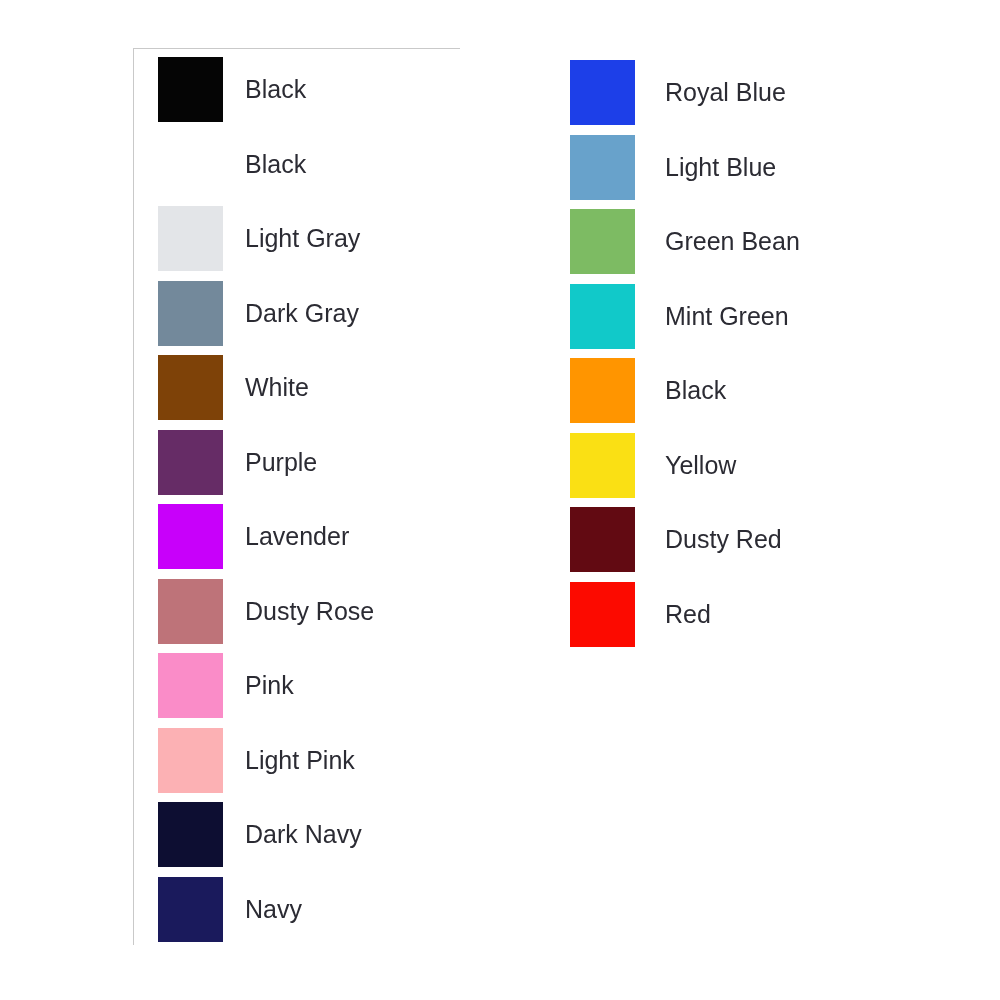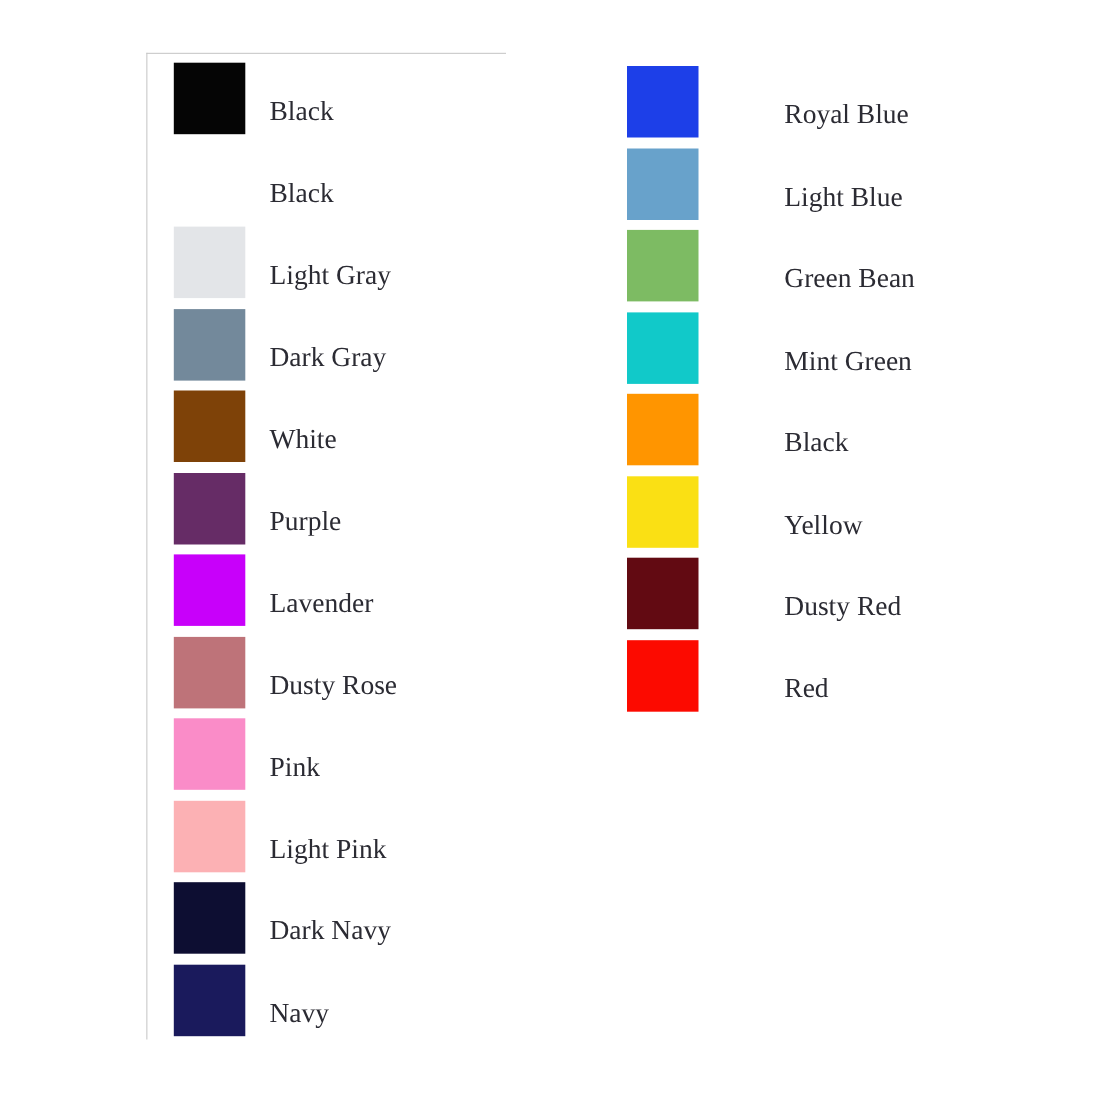--- a/index.html
+++ b/index.html
@@ -52,30 +52,30 @@
   .swatch-chip {
     position: absolute;
     left: 0;
     top: 0;
     width: 65px;
     height: 65px;
   }
 
   .swatch-label {
     position: absolute;
-    top: 12px;
+    top: 0;
     height: 65px;
     line-height: 65px;
     white-space: nowrap;
     color: #2b2b33;
     font-size: 25px;
-    font-family: Liberation Serif, serif;
+    font-family: Liberation Sans, sans-serif;
   }
   .col-left  .swatch-label { left: 87px; }
-  .col-right .swatch-label { left: 95px; margin-left: 48px; }
+  .col-right .swatch-label { left: 95px; }
 </style>
 </head>
 <body>
 
 <div id="legend-root">
 
   <div class="legend-frame-top"></div>
   <div class="legend-frame-left"></div>
 
   <div class="swatch-column col-left" id="col-0">

